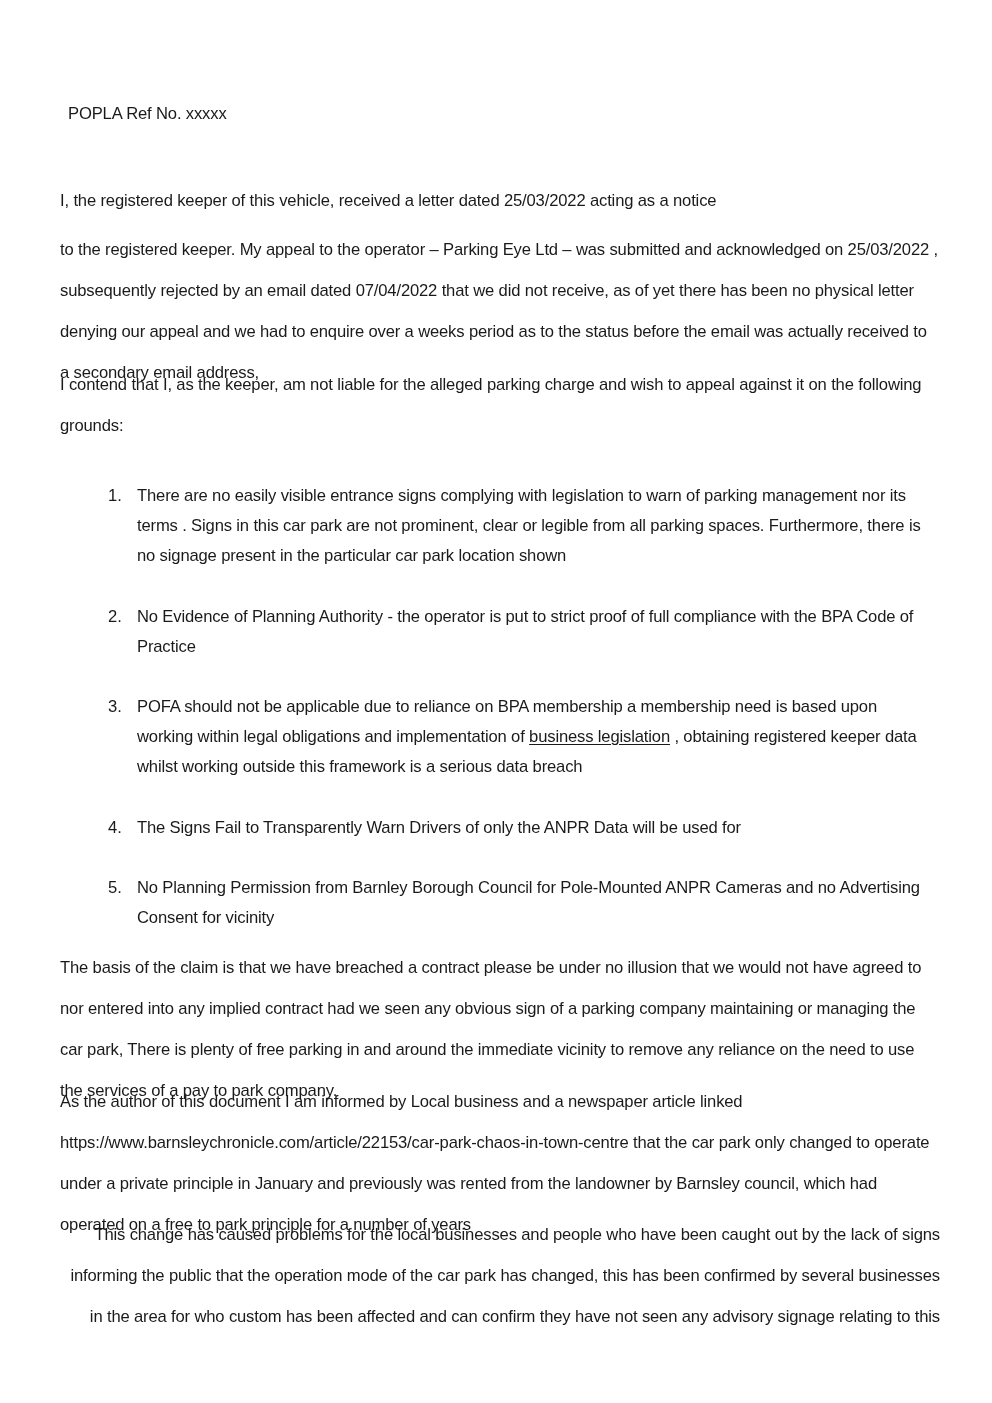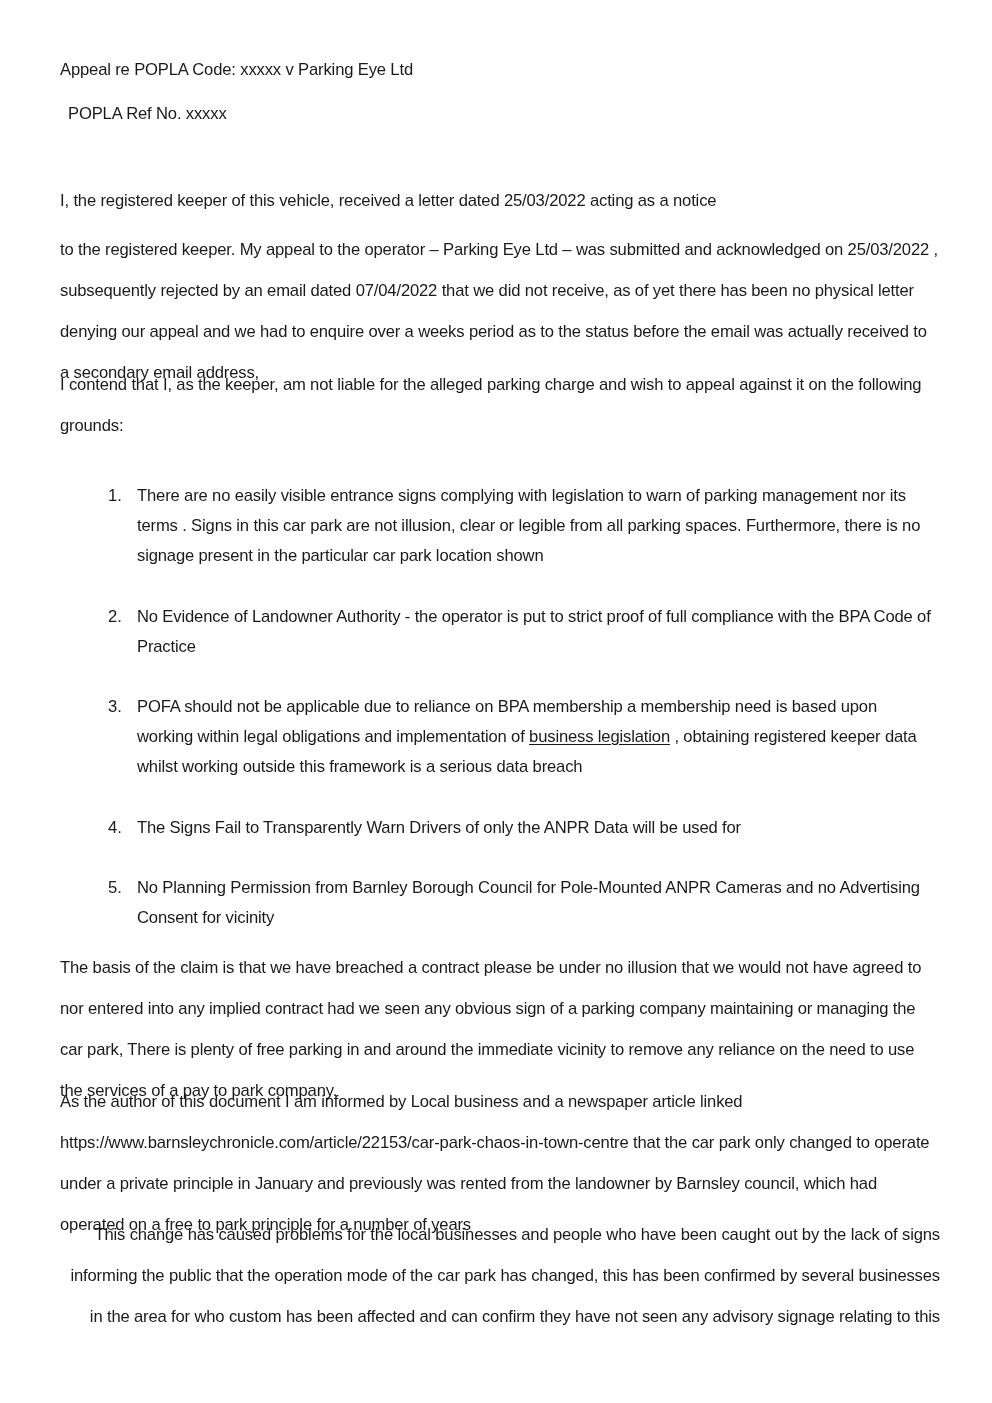--- a/index.html
+++ b/index.html
@@ -58,37 +58,36 @@
     .u {
       text-decoration: underline;
       text-underline-offset: 2px;
     }
   </style>
 </head>
 <body>
 
 <div class="page">
 
-  <div class="line" style="top:60px;">Appeal re POPLA Code: xxxxx v Parking Eye Ltd</div>
   <div class="line" style="top:104px;margin-left:8px;">POPLA Ref No. xxxxx</div>
 
   <div class="line" style="top:191px;text-align:center;">I, the registered keeper of this vehicle, received a letter dated 25/03/2022 acting as a notice</div>
 
   <div class="para" style="top:229px;">to the registered keeper. My appeal to the operator – Parking Eye Ltd – was submitted and acknowledged on 25/03/2022 , subsequently rejected by an email dated 07/04/2022 that we did not receive, as of yet there has been no physical letter denying our appeal and we had to enquire over a weeks period as to the status before the email was actually received to a secondary email address,</div>
 
   <div class="para" style="top:364px;">I contend that I, as the keeper, am not liable for the alleged parking charge and wish to appeal against it on the following grounds:</div>
 
   <div class="list-item" style="top:481px;">
     <span class="list-num">1.</span>
-    <span class="list-text">There are no easily visible entrance signs complying with legislation to warn of parking management nor its terms . Signs in this car park are not illusion, clear or legible from all parking spaces. Furthermore, there is no signage present in the particular car park location shown</span>
+    <span class="list-text">There are no easily visible entrance signs complying with legislation to warn of parking management nor its terms . Signs in this car park are not prominent, clear or legible from all parking spaces. Furthermore, there is no signage present in the particular car park location shown</span>
   </div>
 
   <div class="list-item" style="top:602px;">
     <span class="list-num">2.</span>
-    <span class="list-text">No Evidence of Landowner Authority - the operator is put to strict proof of full compliance with the BPA Code of Practice</span>
+    <span class="list-text">No Evidence of Planning Authority - the operator is put to strict proof of full compliance with the BPA Code of Practice</span>
   </div>
 
   <div class="list-item" style="top:692px;">
     <span class="list-num">3.</span>
     <span class="list-text"><span>POFA should not be applicable due to reliance on BPA membership a membership need is based upon working within legal obligations and implementation of </span><span class="u">business legislation</span><span> , obtaining registered keeper data whilst working outside this framework is a serious data breach</span></span>
   </div>
 
   <div class="list-item" style="top:813px;">
     <span class="list-num">4.</span>
     <span class="list-text">The Signs Fail to Transparently Warn Drivers of only the ANPR Data will be used for</span>

